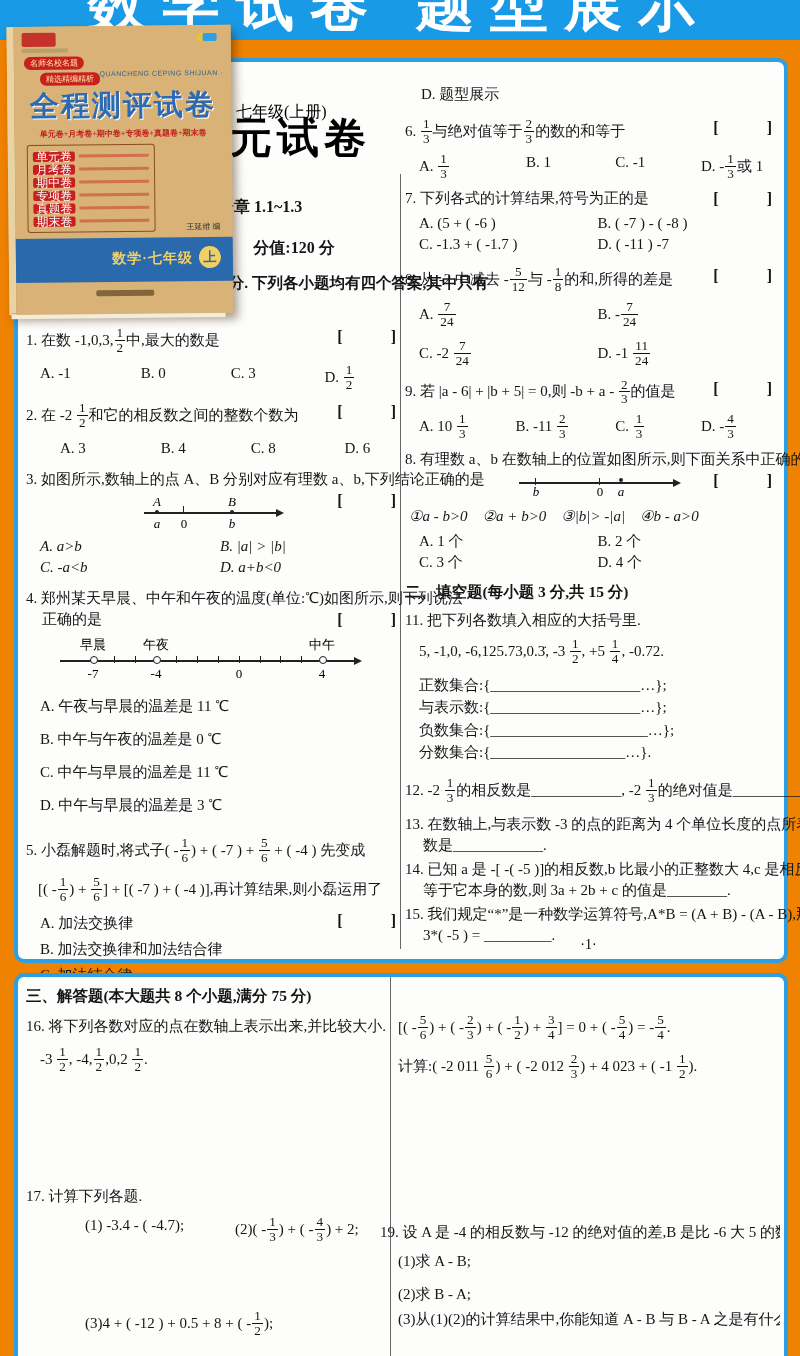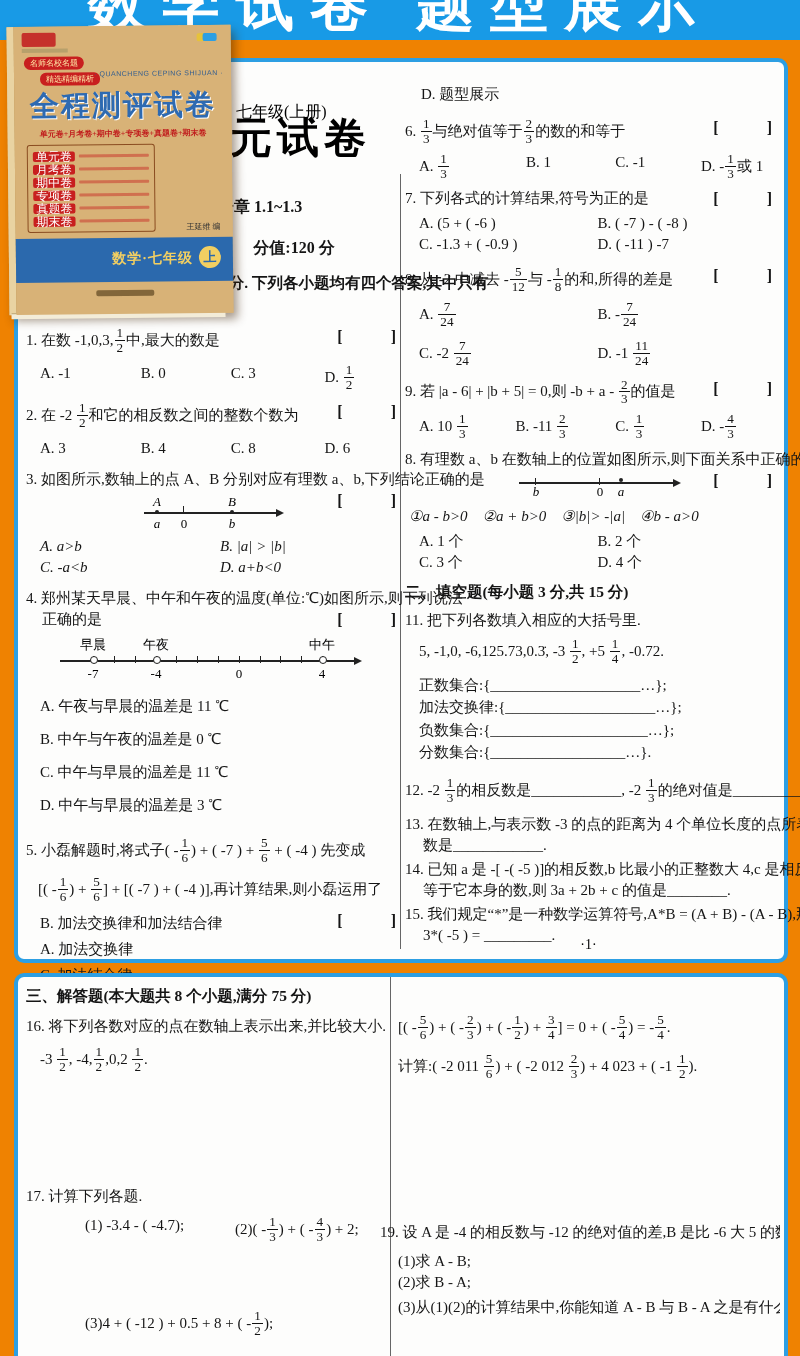--- a/index.html
+++ b/index.html
@@ -102,21 +102,21 @@
         <span style="width:28%;">A. -1</span>
         <span style="width:25%;">B. 0</span>
         <span style="width:26%;">C. 3</span>
         <span style="flex:1;">D. <span class="frac"><span class="fn">1</span><span class="fd">2</span></span></span>
       </div>
 
       <div class="t nw" style="margin-top:10px;">
         <span class="brk">[　　　]</span><span>2. 在 -2 <span class="frac"><span class="fn">1</span><span class="fd">2</span></span>和它的相反数之间的整数个数为</span>
       </div>
       <div class="t orow opts" style="margin-top:8px;">
-        <span style="width:28%;">A. 3</span>
+        <span style="width:28%;margin-left:20px;">A. 3</span>
         <span style="width:25%;">B. 4</span>
         <span style="width:26%;">C. 8</span>
         <span style="flex:1;">D. 6</span>
       </div>
 
       <div class="t nw" style="margin-top:10px;">3. 如图所示,数轴上的点 A、B 分别对应有理数 a、b,下列结论正确的是</div>
       <div class="t">
         <span class="brk">[　　　]</span>
       </div>
       <div class="nl" style="height:40px;margin-left:118px;width:140px;margin-top:2px;">
@@ -174,22 +174,22 @@
         <div>C. 中午与早晨的温差是 11 ℃</div>
         <div>D. 中午与早晨的温差是 3 ℃</div>
       </div>
 
       <div class="t nw" style="margin-top:14px;">5. 小磊解题时,将式子( -<span class="frac"><span class="fn">1</span><span class="fd">6</span></span>) + ( -7 ) + <span class="frac"><span class="fn">5</span><span class="fd">6</span></span> + ( -4 ) 先变成</div>
       <div class="t nw" style="margin-top:10px;padding-left:12px;">[( -<span class="frac"><span class="fn">1</span><span class="fd">6</span></span>) + <span class="frac"><span class="fn">5</span><span class="fd">6</span></span>] + [( -7 ) + ( -4 )],再计算结果,则小磊运用了</div>
       <div class="t" style="margin-top:6px;">
         <span class="brk">[　　　]</span>
       </div>
       <div class="t opts" style="line-height:26px;">
+        <div>A. 加法交换律</div>
         <div>B. 加法交换律和加法结合律</div>
-        <div>A. 加法交换律</div>
         <div>C. 加法结合律</div>
       </div>
     </div>
 
     <div class="col colR1">
       <div class="t" style="margin-top:22px;margin-left:16px;">D. 题型展示</div>
 
       <div class="t nw" style="margin-top:12px;">
         <span class="brk">[　　　]</span><span>6. <span class="frac"><span class="fn">1</span><span class="fd">3</span></span>与绝对值等于<span class="frac"><span class="fn">2</span><span class="fd">3</span></span>的数的和等于</span>
       </div>
@@ -199,21 +199,21 @@
         <span style="width:24%;">C. -1</span>
         <span style="flex:1;">D. -<span class="frac"><span class="fn">1</span><span class="fd">3</span></span>或 1</span>
       </div>
 
       <div class="t nw" style="margin-top:8px;">
         <span class="brk">[　　　]</span><span>7. 下列各式的计算结果,符号为正的是</span>
       </div>
       <div class="t og2 opts" style="margin-top:4px;">
         <span>A. (5 + ( -6 )</span>
         <span>B. ( -7 ) - ( -8 )</span>
-        <span>C. -1.3 + ( -0.9 )</span>
+        <span>C. -1.3 + ( -1.7 )</span>
         <span>D. ( -11 ) -7</span>
       </div>
 
       <div class="t nw" style="margin-top:10px;">
         <span class="brk">[　　　]</span><span>8. 从 -2 中减去 -<span class="frac"><span class="fn">5</span><span class="fd">12</span></span>与 -<span class="frac"><span class="fn">1</span><span class="fd">8</span></span>的和,所得的差是</span>
       </div>
       <div class="t og2 opts" style="margin-top:6px;row-gap:10px;">
         <span>A. <span class="frac"><span class="fn">7</span><span class="fd">24</span></span></span>
         <span>B. -<span class="frac"><span class="fn">7</span><span class="fd">24</span></span></span>
         <span>C. -2 <span class="frac"><span class="fn">7</span><span class="fd">24</span></span></span>
@@ -251,21 +251,21 @@
         <span>C. 3 个</span>
         <span>D. 4 个</span>
       </div>
 
       <div class="t b sec nw" style="margin-top:8px;">二、填空题(每小题 3 分,共 15 分)</div>
 
       <div class="t nw" style="margin-top:8px;">11. 把下列各数填入相应的大括号里.</div>
       <div class="t nw" style="margin-top:6px;padding-left:14px;">5, -1,0, -6,125.73,0.3̇, -3 <span class="frac"><span class="fn">1</span><span class="fd">2</span></span>, +5 <span class="frac"><span class="fn">1</span><span class="fd">4</span></span>, -0.72.</div>
       <div class="t opts" style="margin-top:8px;line-height:22.5px;">
         <div class="nw">正数集合:{____________________…};</div>
-        <div class="nw">加法交换律:{____________________…};</div>
+        <div class="nw">与表示数:{____________________…};</div>
         <div class="nw">负数集合:{_____________________…};</div>
         <div class="nw">分数集合:{__________________…}.</div>
       </div>
 
       <div class="t nw" style="margin-top:12px;">12. -2 <span class="frac"><span class="fn">1</span><span class="fd">3</span></span>的相反数是____________, -2 <span class="frac"><span class="fn">1</span><span class="fd">3</span></span>的绝对值是____________.</div>
       <div class="t nw" style="margin-top:10px;">13. 在数轴上,与表示数 -3 的点的距离为 4 个单位长度的点所表示的</div>
       <div class="t nw" style="text-indent:18px;">数是____________.</div>
       <div class="t nw" style="margin-top:3px;">14. 已知 a 是 -[ -( -5 )]的相反数,b 比最小的正整数大 4,c 是相反数</div>
       <div class="t nw" style="text-indent:18px;">等于它本身的数,则 3a + 2b + c 的值是________.</div>
       <div class="t nw" style="margin-top:3px;">15. 我们规定“*”是一种数学运算符号,A*B = (A + B) - (A - B),那么</div>
@@ -290,21 +290,21 @@
       </div>
       <div class="t nw" style="margin-top:66px;padding-left:59px;">(3)4 + ( -12 ) + 0.5 + 8 + ( -<span class="frac"><span class="fn">1</span><span class="fd">2</span></span>);</div>
     </div>
 
     <div class="col colR2">
       <div class="t nw" style="margin-top:36px;padding-left:18px;">[( -<span class="frac"><span class="fn">5</span><span class="fd">6</span></span>) + ( -<span class="frac"><span class="fn">2</span><span class="fd">3</span></span>) + ( -<span class="frac"><span class="fn">1</span><span class="fd">2</span></span>) + <span class="frac"><span class="fn">3</span><span class="fd">4</span></span>] = 0 + ( -<span class="frac"><span class="fn">5</span><span class="fd">4</span></span>) = -<span class="frac"><span class="fn">5</span><span class="fd">4</span></span>.</div>
       <div class="t nw" style="margin-top:10px;padding-left:18px;">计算:( -2 011 <span class="frac"><span class="fn">5</span><span class="fd">6</span></span>) + ( -2 012 <span class="frac"><span class="fn">2</span><span class="fd">3</span></span>) + 4 023 + ( -1 <span class="frac"><span class="fn">1</span><span class="fd">2</span></span>).</div>
 
       <div class="t nw" style="margin-top:142px;overflow:hidden;">19. 设 A 是 -4 的相反数与 -12 的绝对值的差,B 是比 -6 大 5 的数.</div>
       <div class="t nw" style="margin-top:8px;padding-left:18px;">(1)求 A - B;</div>
-      <div class="t nw" style="margin-top:0;padding-left:18px;">(2)求 B - A;</div>
+      <div class="t nw" style="margin-top:12px;padding-left:18px;">(2)求 B - A;</div>
       <div class="t nw" style="margin-top:4px;padding-left:18px;overflow:hidden;">(3)从(1)(2)的计算结果中,你能知道 A - B 与 B - A 之是有什么关</div>
     </div>
   </div>
 
   <div class="book">
     <div class="spine"></div>
     <div class="pages"></div>
     <div class="cover">
       <div class="b-brand"></div>
       <div class="b-brand2"></div>

